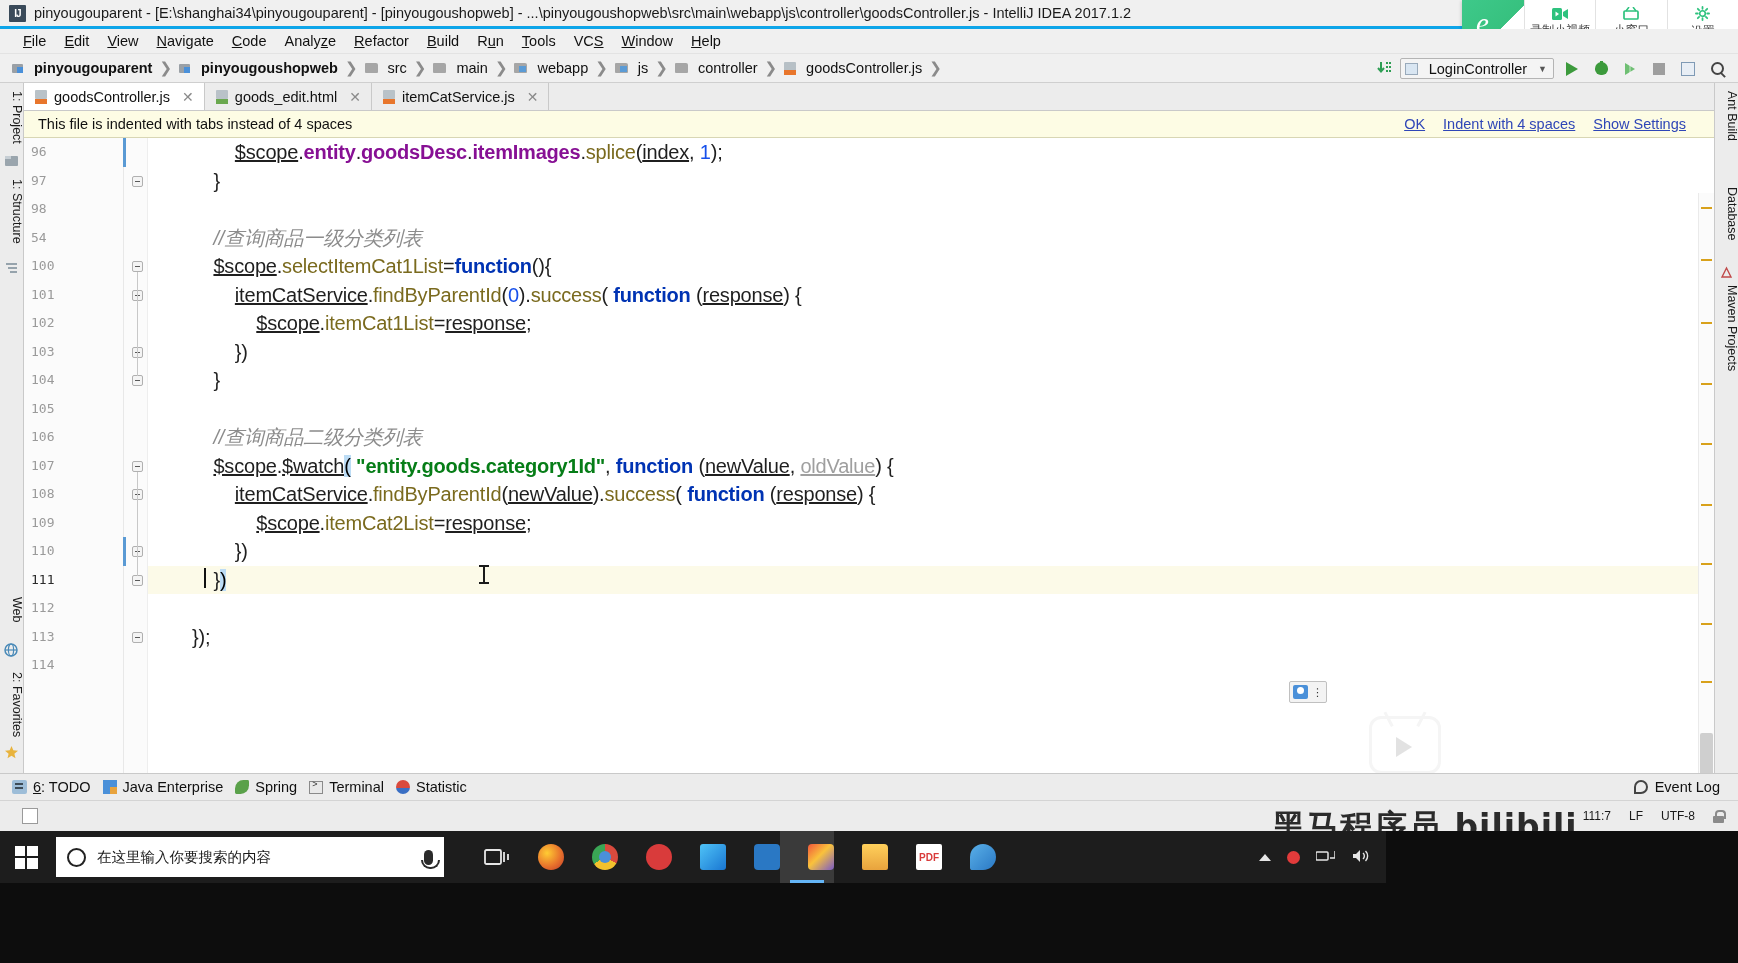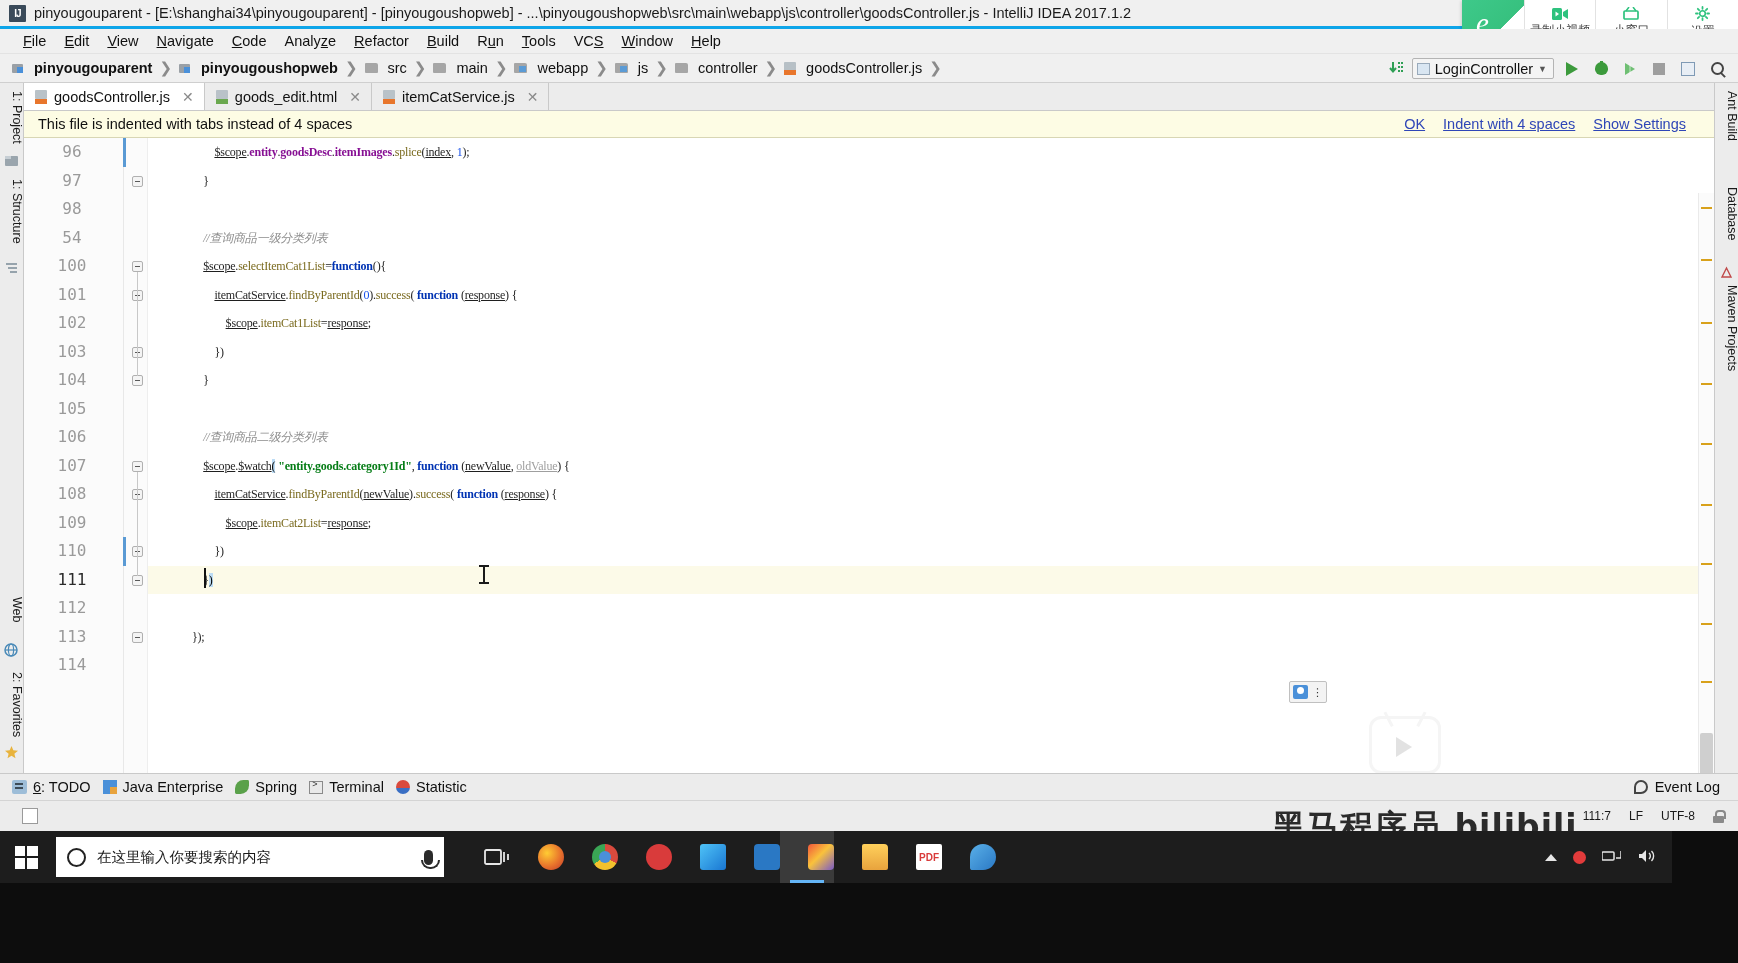--- a/index.html
+++ b/index.html
@@ -102,21 +102,21 @@
   .ic-js:before { content:""; position:absolute; left:0; top:0; width:12px;height:9px;
     background:#b7c0c6; border-radius:1px; }
   .ic-js:after { content:""; position:absolute; left:0; top:8px; width:12px;height:5px;
     background:#e8762c; font-size:5px; }
 
   .nav-right { position: absolute; right: 10px; top: 0; height: 29px;
     display: flex; align-items: center; gap: 7px; }
   .dl-ic { color: #2e9e54; font-size: 15px; font-weight: bold; line-height: 1;
            display:flex; align-items:center; }
   .run-cfg {
-    display: flex; align-items: center; gap: 5px;
+    display: flex; align-items: center; gap: 11px;
     border: 1px solid #b4b4b4; background: #f4f4f4;
     height: 21px; padding: 0 6px 0 4px; border-radius: 2px;
   }
   .run-cfg .cfg-ic { width: 13px; height: 12px; background: #d9e6f2; border: 1px solid #9ab; }
   .run-cfg .cfg-lbl { font-size: 14.5px; color: #111; }
   .run-cfg .cfg-arr { font-size: 9px; color: #555; }
   .tbtn { width: 22px; height: 22px; display: flex; align-items: center; justify-content: center;
           font-size: 15px; }
   .tri-run { width: 0; height: 0; border-left: 12px solid #3c9a3c;
              border-top: 7px solid transparent; border-bottom: 7px solid transparent; }
@@ -191,30 +191,30 @@
   .gutter {
     position: absolute; left: 0; top: 0; width: 100px; height: 100%;
     background: #fbfbfb; border-right: 1px solid #e8e8e8;
   }
   .foldcol {
     position: absolute; left: 100px; top: 0; width: 24px; height: 100%;
     background: #fbfbfb; border-right: 1px solid #eee;
   }
   .codearea { position: absolute; left: 124px; top: 0; right: 0; height: 100%; }
   .lineno {
-    position: absolute; right: 0; width: 92px; text-align: center;
+    position: absolute; right: 0; width: 92px; text-align: left;
     font-family: "DejaVu Sans Mono", monospace;
-    font-size: 16px; color: #9a9a9a; line-height: 28.5px;
+    font-size: 13px; color: #9a9a9a; line-height: 28.5px;
     padding-right: 10px;
   }
   .lineno.cur { color: #2a2a2a; }
   .codeline {
     position: absolute; left: 0; top: 0; height: 28.5px; line-height: 28.5px;
-    font-family: Liberation Serif, serif;
-    font-size: 12px; white-space: pre; padding-left: 44px;
+    font-family: Liberation Sans, sans-serif;
+    font-size: 20px; white-space: pre; padding-left: 44px;
     letter-spacing: -0.2px;
   }
   .hl-row { background: #fcfae8; }
 
   
   .s-cmt   { color: #8c8c8c; font-style: italic; }
   .s-var   { color: #1f1f1f; text-decoration: underline; }
   .s-prop  { color: #7a6a1e; }
   .s-kw    { color: #0033b3; font-weight: bold; }
   .s-num   { color: #1750eb; }
@@ -335,21 +335,21 @@
     font-family: "DejaVu Sans", sans-serif;
     opacity: .92;
   }
 
   
   .taskbar {
     position: absolute; left: 0; top: 831px; width: 1738px; height: 132px;
     background: #0d0d0d;
   }
   .tb-inner {
-    position: absolute; left: 0; top: 0; width: 1672px; height: 52px;
+    position: absolute; left: 0; top: 0; width: 1386px; height: 52px;
     background: #1d1d1d; display: flex; align-items: center;
   }
   .tb-start {
     width: 52px; height: 52px; display: flex; align-items: center; justify-content: center;
   }
   .win-logo { width: 23px; height: 23px; display: grid; grid-template-columns: 1fr 1fr;
               grid-template-rows: 1fr 1fr; gap: 2.5px; }
   .win-logo i { background: #fff; display: block; }
   .tb-search {
     width: 388px; height: 40px; background: #fff;

